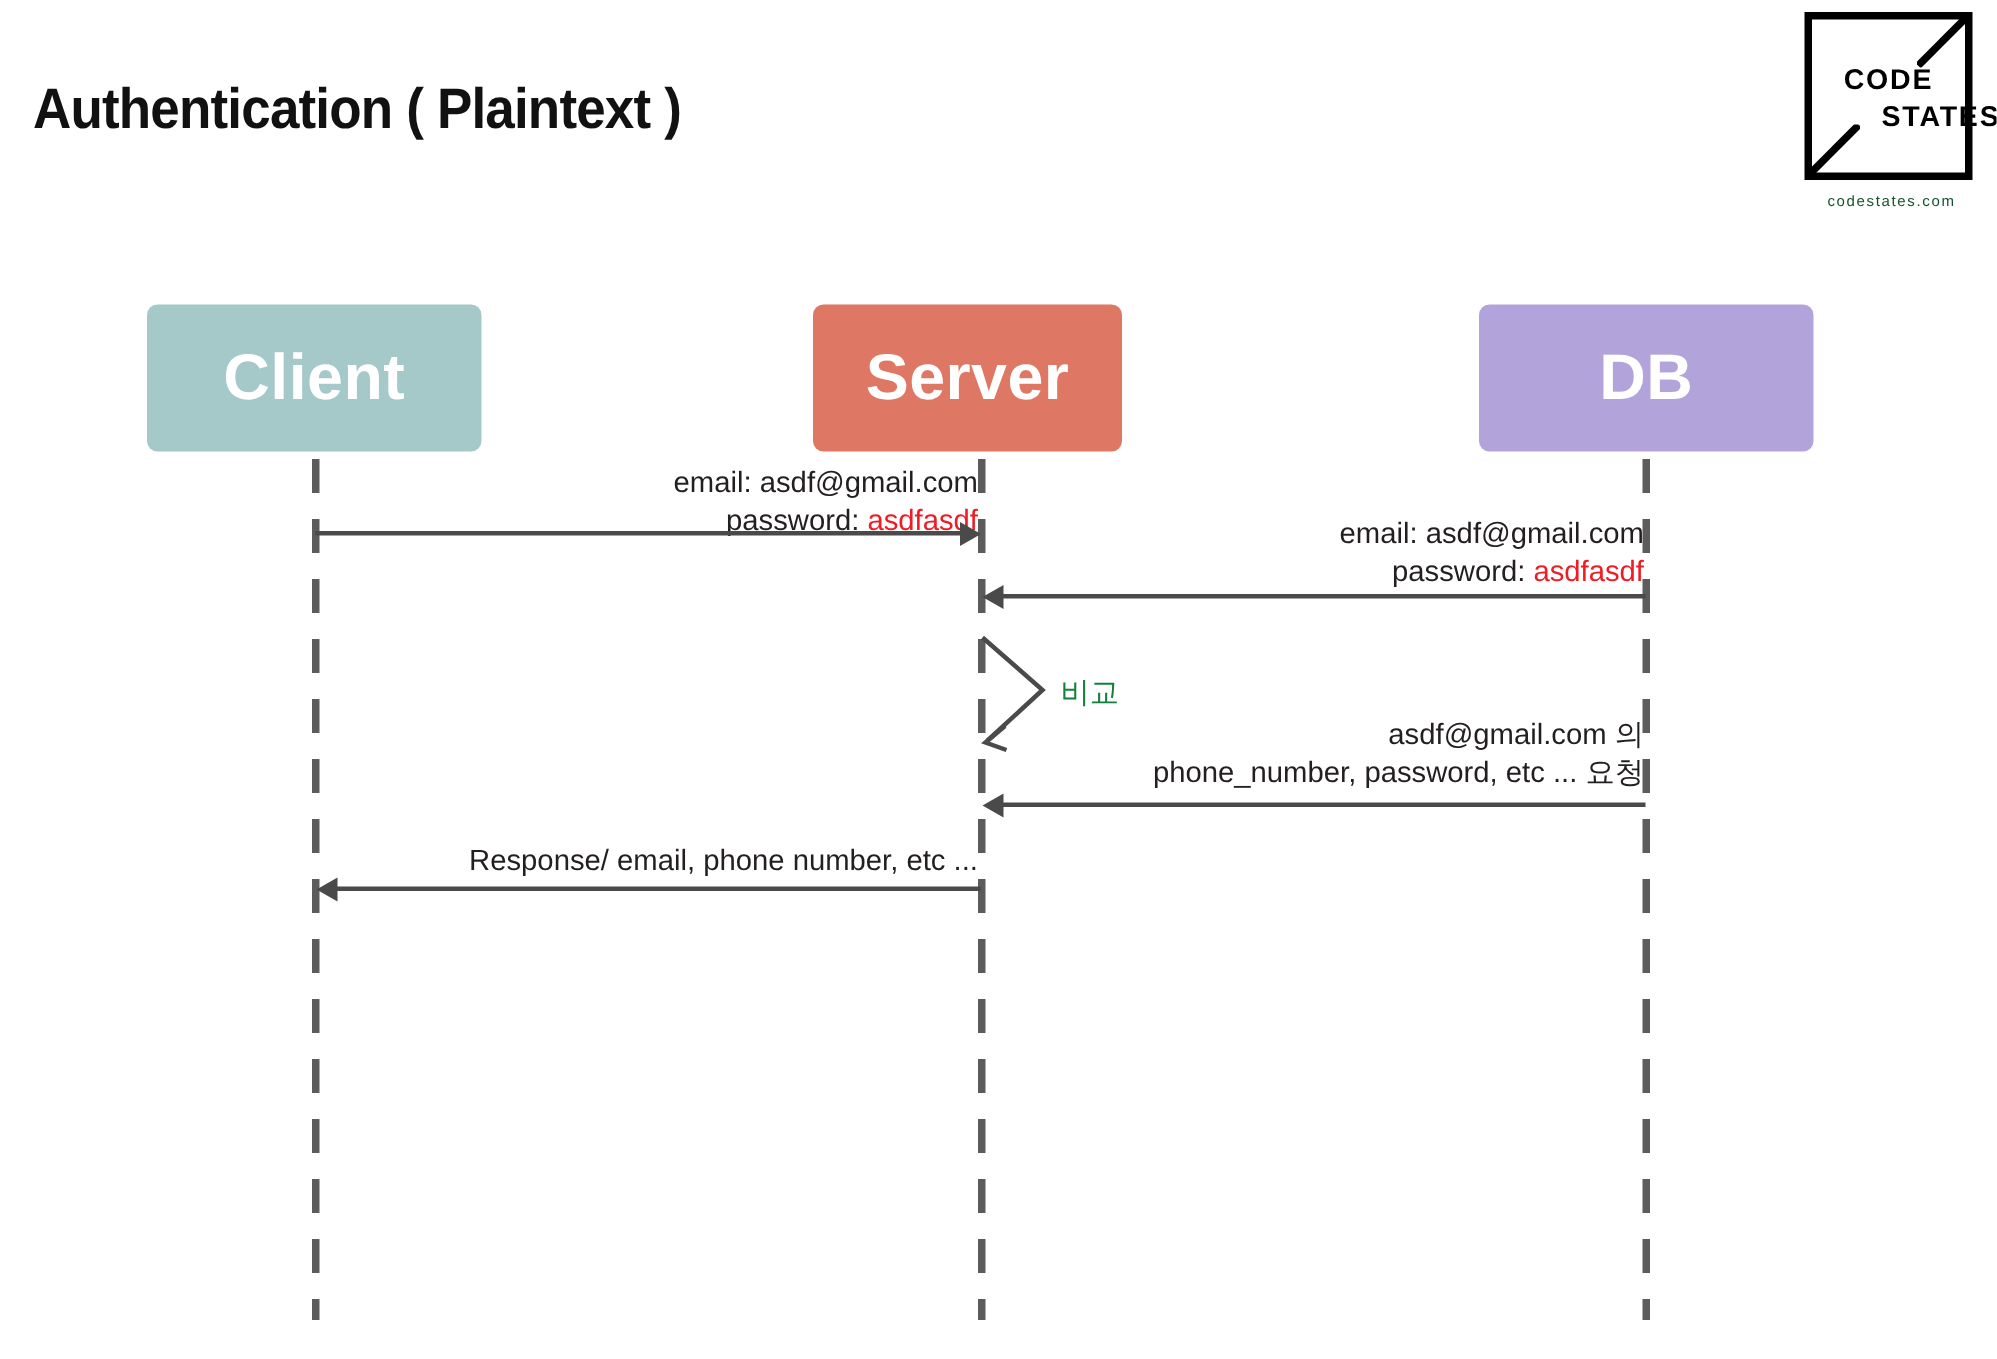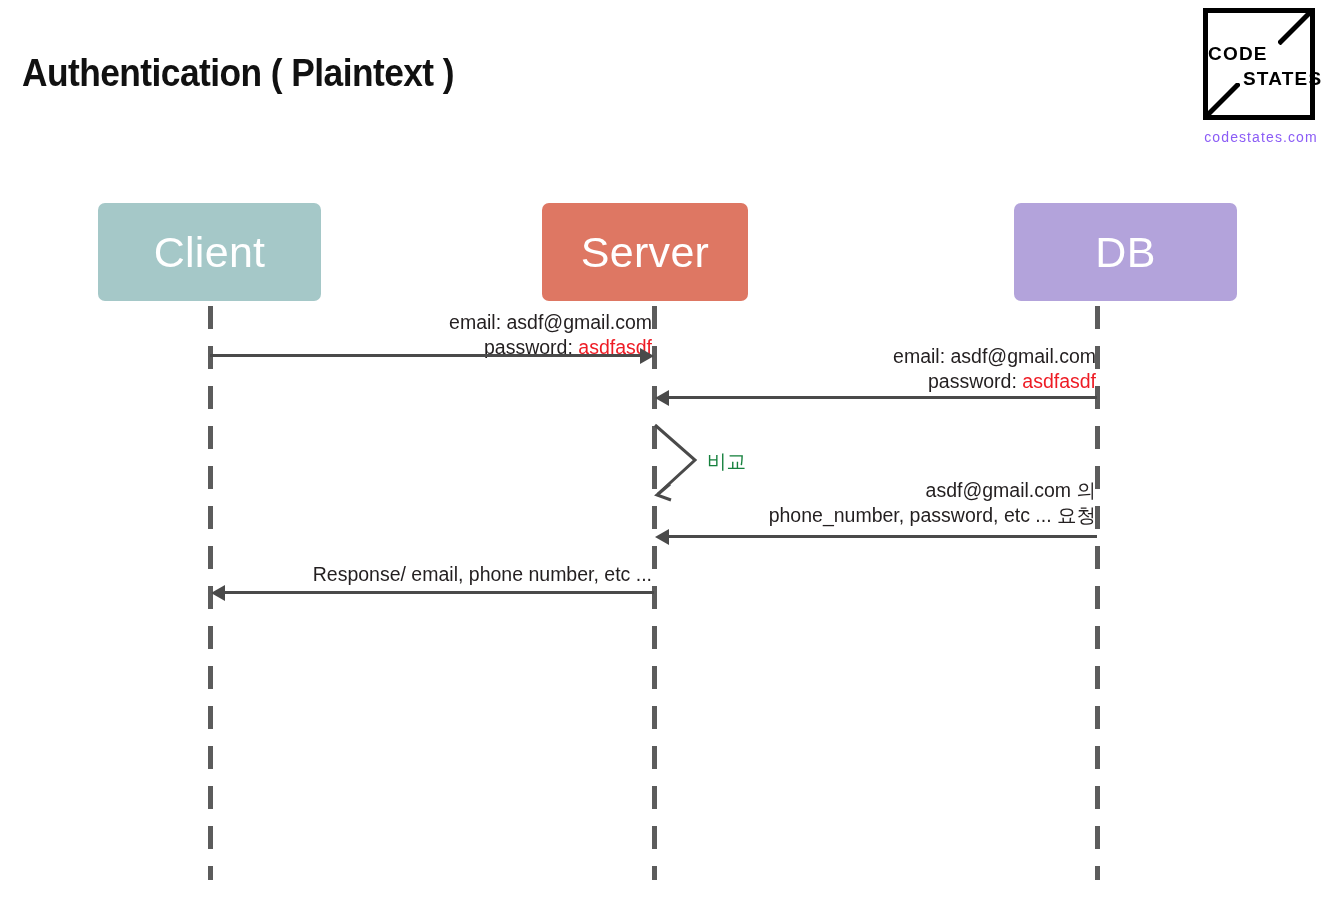--- a/index.html
+++ b/index.html
@@ -81,48 +81,49 @@
     width: 46px;
     height: 5px;
     background: #000000;
     transform: rotate(-45deg);
     transform-origin: center;
   }
   .logo-word {
     position: absolute;
     left: 0;
     width: 100%;
+    text-align: center;
     font-weight: bold;
     font-size: 19px;
     letter-spacing: 1.2px;
     color: #000000;
     font-family: "Liberation Sans", sans-serif;
   }
   #logo-word-code { top: 30px; }
   #logo-word-states { top: 55px; margin-left: 35px; }
   #logo-url {
     margin-top: 9px;
     text-align: center;
-    font-size: 14px;
+    font-size: 10px;
     letter-spacing: 1.1px;
-    color: #8b5cf6;
+    color: #14532d;
     font-family: "Liberation Sans", sans-serif;
   }
 
   
   .actor-box {
     position: absolute;
     height: 98px;
     border-radius: 7px;
     display: flex;
     align-items: center;
     justify-content: center;
     color: #ffffff;
     font-size: 43px;
-    font-weight: normal;
+    font-weight: bold;
     letter-spacing: 0.3px;
   }
 
   
   .lifeline {
     position: absolute;
     width: 5px;
     top: 306px;
     height: 574px;
     background-image: linear-gradient(to bottom, #5c5c5c 0px, #5c5c5c 23px,
@@ -193,21 +194,21 @@
   </div>
   <div id="logo-url">codestates.com</div>
 </div>
 
 <div class="actor-box" style="left:98px; top:203px; width:223px; background:#a5c8c8;">
   <span>Client</span>
 </div>
 <div class="actor-box" style="left:542px; top:203px; width:206px; background:#de7763;">
   <span>Server</span>
 </div>
-<div class="actor-box" style="left:986px; top:203px; width:223px; background:#b3a3db;margin-left:28px;">
+<div class="actor-box" style="left:986px; top:203px; width:223px; background:#b3a3db;">
   <span>DB</span>
 </div>
 
 <div class="lifeline" style="left:208px;"></div>
 <div class="lifeline" style="left:652px;"></div>
 <div class="lifeline" style="left:1095px;"></div>
 
 <div class="msg-label" style="left:212px; top:310px; width:440px;">
   <div>email: asdf@gmail.com</div>
   <div><span>password: </span><span class="secret">asdfasdf</span></div>

